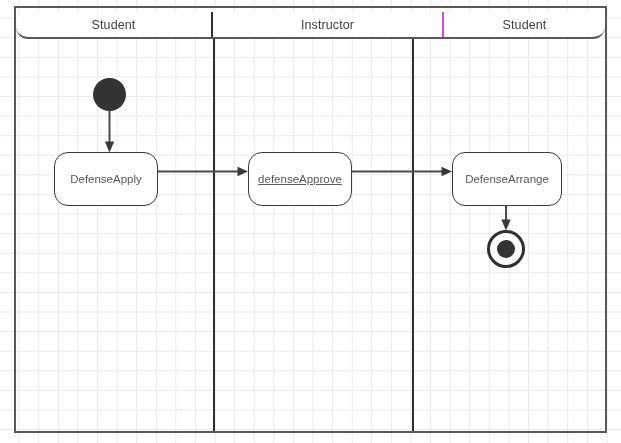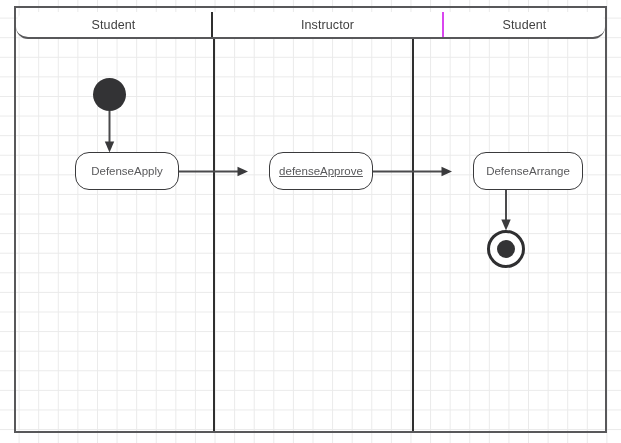--- a/index.html
+++ b/index.html
@@ -84,29 +84,28 @@
   .lane-divider.d1 { left: 197px; }
   .lane-divider.d2 { left: 396px; }
 
   
   .node {
     position: absolute;
     box-sizing: border-box;
     display: flex;
     align-items: center;
     justify-content: center;
-    height: 38px;
+    height: 54px;
     background: #ffffff;
     border: 1.6px solid #3a3a3c;
     border-radius: 14px;
     font-size: 11.5px;
     color: #59595b;
     white-space: nowrap;
     z-index: 5;
-    margin-left: 21px;
   }
   #node-defense-apply   { left: 54px;  top: 152px; width: 104px; }
   #node-defense-approve { left: 248px; top: 152px; width: 104px; text-decoration: underline; }
   #node-defense-arrange { left: 452px; top: 152px; width: 110px; border-radius: 13px; }
 
   
   #start-node {
     position: absolute;
     left: 93px;
     top: 78px;

